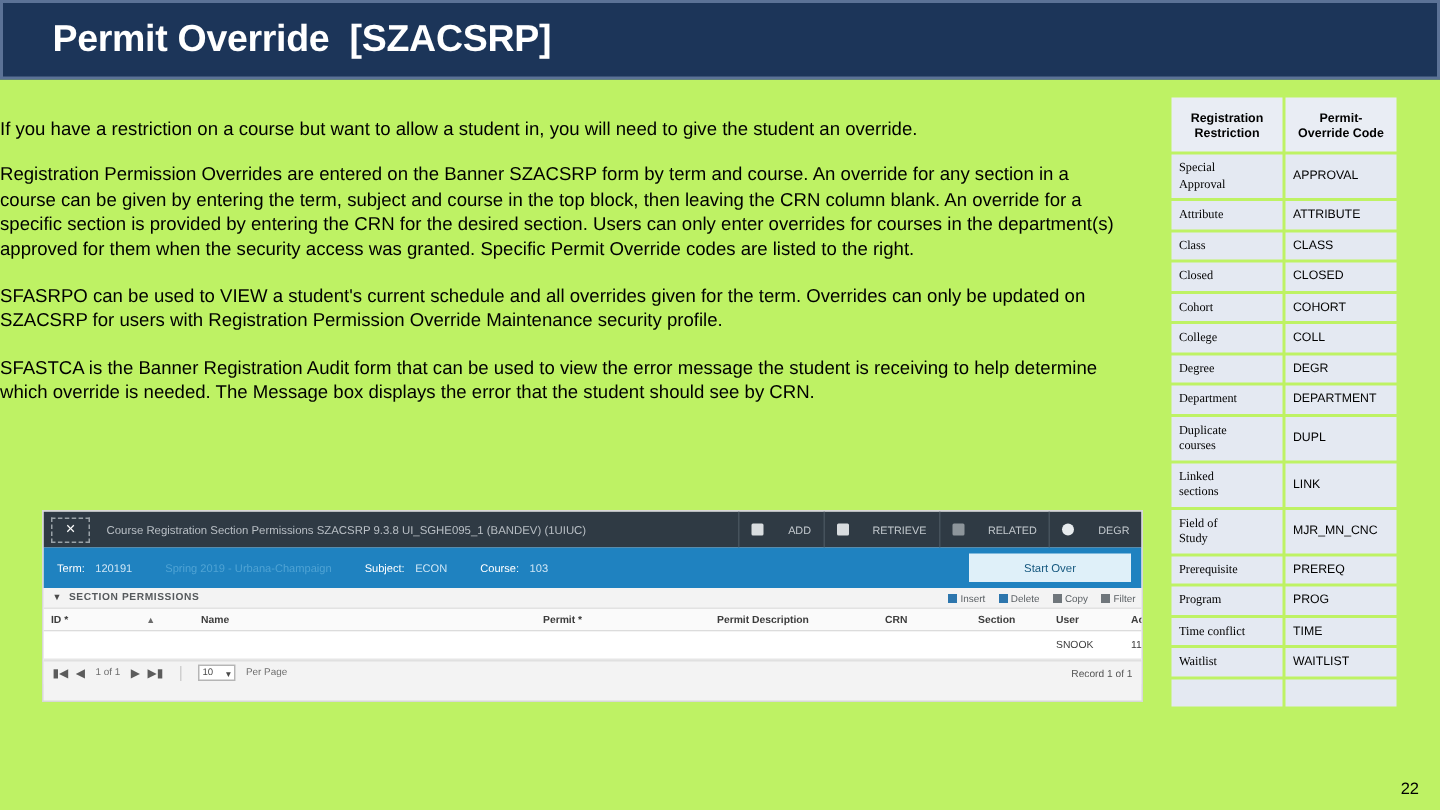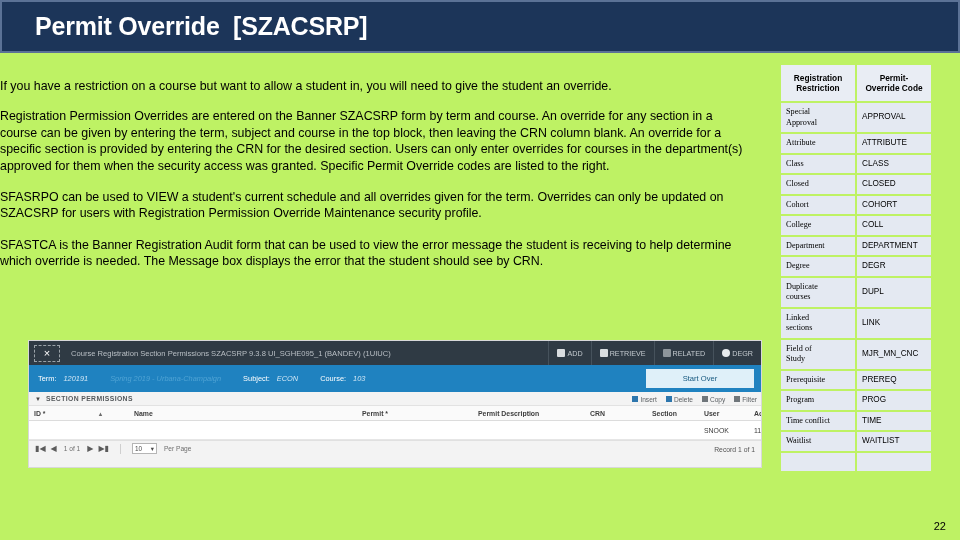--- a/index.html
+++ b/index.html
@@ -95,41 +95,41 @@
   .shot-title {
     margin-left: 11px;
     font-size: 7.6px;
     color: #b9bfc5;
     white-space: nowrap;
     flex: 1 1 auto;
     overflow: hidden;
   }
   .shot-tools { display: flex; align-items: center; height: 24px; flex: none; }
   .tool-btn {
-    display: flex; align-items: center; gap: 2px;
+    display: flex; align-items: center; gap: 16px;
     padding: 0 8px; height: 24px;
     border-left: 1px solid #46525c;
     color: #c3c9ce; font-size: 7.2px;
     white-space: nowrap;
   }
   .tool-ico { width: 8px; height: 8px; display: inline-block; flex: none; }
   .ico-add { background: #d9dde0; border-radius: 1px; }
   .ico-retrieve { background: #d9dde0; border-radius: 1px; }
   .ico-related { background: #8d959b; border-radius: 1px; }
   .ico-tools { background: #e7ebee; border-radius: 50%; }
 
   .shot-keyblock {
     height: 27px; background: #1f82c0;
     display: flex; align-items: center;
     padding: 0 9px;
     color: #ffffff;
     position: relative;
   }
   .kb-label { font-size: 7.4px; font-weight: normal; color: #ffffff; margin-right: 7px; }
-  .kb-value { font-size: 7.4px; color: #cfe6f5; font-style: italic; margin-right: 22px; }
+  .kb-value { font-size: 7.4px; color: #cfe6f5; margin-right: 22px; }
   .kb-value.dim { color: #4fa3d4; }
   .start-over {
     position: absolute; right: 7px; top: 4px;
     width: 108px; height: 19px;
     background: #dff0f9;
     color: #16587f;
     font-size: 7.6px;
     display: flex; align-items: center; justify-content: center;
   }
 
@@ -246,26 +246,26 @@
         </tr>
         <tr>
           <td class="col-restriction">Cohort</td>
           <td class="col-code">COHORT</td>
         </tr>
         <tr>
           <td class="col-restriction">College</td>
           <td class="col-code">COLL</td>
         </tr>
         <tr>
+          <td class="col-restriction">Degree</td>
+          <td class="col-code">DEGR</td>
+        </tr>
+        <tr>
           <td class="col-restriction">Department</td>
           <td class="col-code">DEPARTMENT</td>
-        </tr>
-        <tr>
-          <td class="col-restriction">Degree</td>
-          <td class="col-code">DEGR</td>
         </tr>
         <tr>
           <td class="col-restriction">Duplicate<br>courses</td>
           <td class="col-code">DUPL</td>
         </tr>
         <tr>
           <td class="col-restriction">Linked<br>sections</td>
           <td class="col-code">LINK</td>
         </tr>
         <tr>

